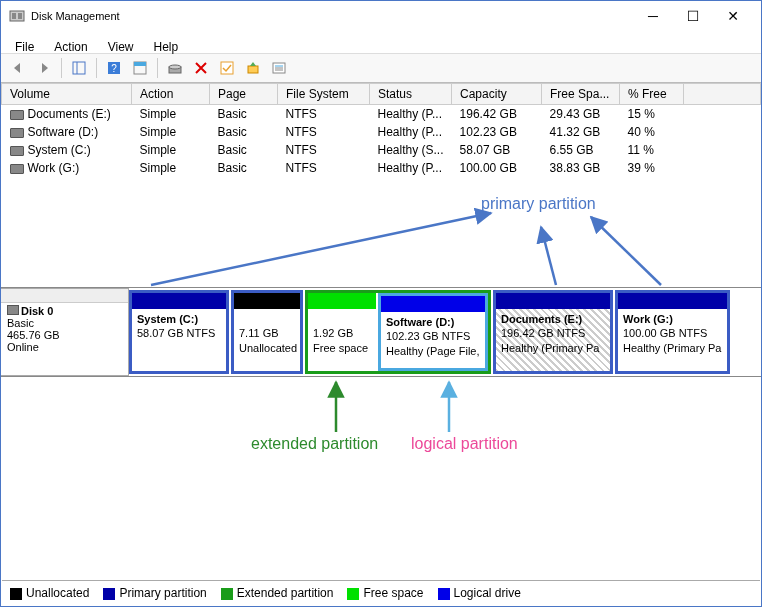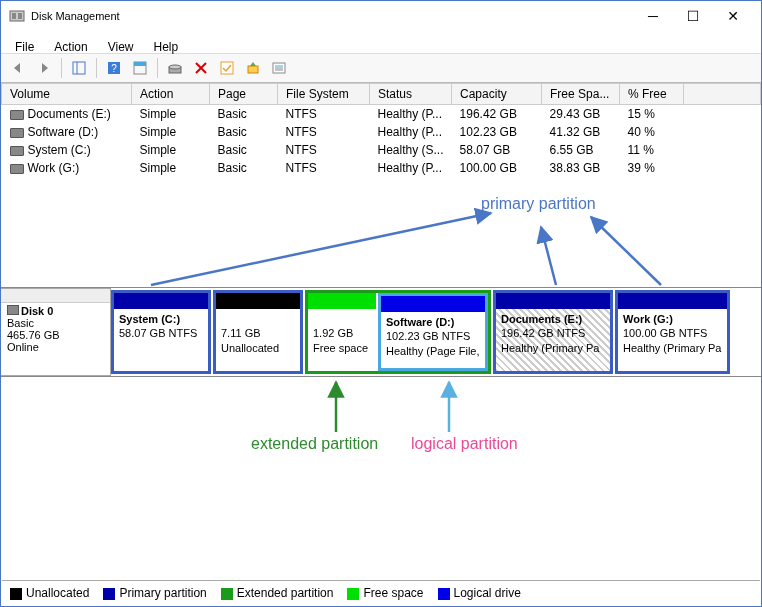--- a/index.html
+++ b/index.html
@@ -15,21 +15,21 @@
 .tbtn { width: 22px; height: 22px; display: flex; align-items: center; justify-content: center; font-size: 13px; }
 .tbtn svg { width: 16px; height: 16px; }
 .sep { width: 1px; height: 20px; background: #ccc; margin: 0 2px; }
 .grid { border-collapse: collapse; width: 100%; }
 .grid-header th { background: #f4f4f4; border: 1px solid #ccc; font-weight: 400; text-align: left; padding: 3px 8px; font-size: 12px; }
 .grid-body td { padding: 2px 8px; font-size: 12px; white-space: nowrap; overflow: hidden; }
 .vicon { display: inline-block; width: 14px; height: 10px; background: #888; border: 1px solid #555; border-radius: 1px; margin-right: 4px; vertical-align: middle; }
 .anno-area { position: relative; height: 110px; }
 .anno-label { position: absolute; font-size: 16px; font-weight: 500; }
 .diskmap { border-top: 1px solid #888; border-bottom: 1px solid #888; display: flex; height: 90px; }
-.diskinfo { width: 110px; border: 1px solid #aaa; border-left: none; padding: 4px 6px; font-size: 11px; }
+.diskinfo { width: 128px; border: 1px solid #aaa; border-left: none; padding: 4px 6px; font-size: 11px; }
 .diskinfo .dhead { height: 14px; background: #eee; margin: -4px -6px 2px; border-bottom: 1px solid #ccc; }
 .partrow { display: flex; flex: 1; gap: 2px; padding: 2px 0; }
 .part { border: 3px solid; position: relative; font-size: 11px; overflow: hidden; }
 .part .bar { height: 16px; background: blue; }
 .part .pbody { padding: 3px 5px; line-height: 1.3; }
 .part .pname { font-weight: 700; }
 .ext-wrap { border: 3px solid #1a9c1a; display: flex; padding: 0; gap: 2px; }
 .hatch { background: repeating-linear-gradient(45deg, #ccc, #ccc 2px, #fff 2px, #fff 5px); }
 .legend { position: absolute; bottom: 1px; left: 1px; right: 1px; border-top: 1px solid #aaa; padding: 5px 8px; font-size: 12px; display: flex; gap: 14px; background: #fff; }
 .lsw { display: inline-block; width: 12px; height: 12px; vertical-align: middle; margin-right: 4px; }
@@ -228,21 +228,21 @@
     <div>Online</div>
   </div>
   <div class="partrow">
     <div class="part" style="border-color:#3b5cc4;width:100px">
       <div class="bar" style="background:#0000a8"></div>
       <div class="pbody">
           <div class="pname">System  (C:)</div>
           <div>58.07 GB NTFS</div>
         </div>
     </div>
-    <div class="part" style="border-color:#3b5cc4;width:90px">
+    <div class="part" style="border-color:#3b5cc4;width:72px">
       <div class="bar" style="background:#000"></div>
       <div class="pbody">
           <div>&nbsp;</div>
           <div>7.11 GB</div>
           <div>Unallocated</div>
         </div>
     </div>
     <div class="ext-wrap">
       <div class="part" style="border:none;width:68px">
         <div class="bar" style="background:#00e000"></div>

